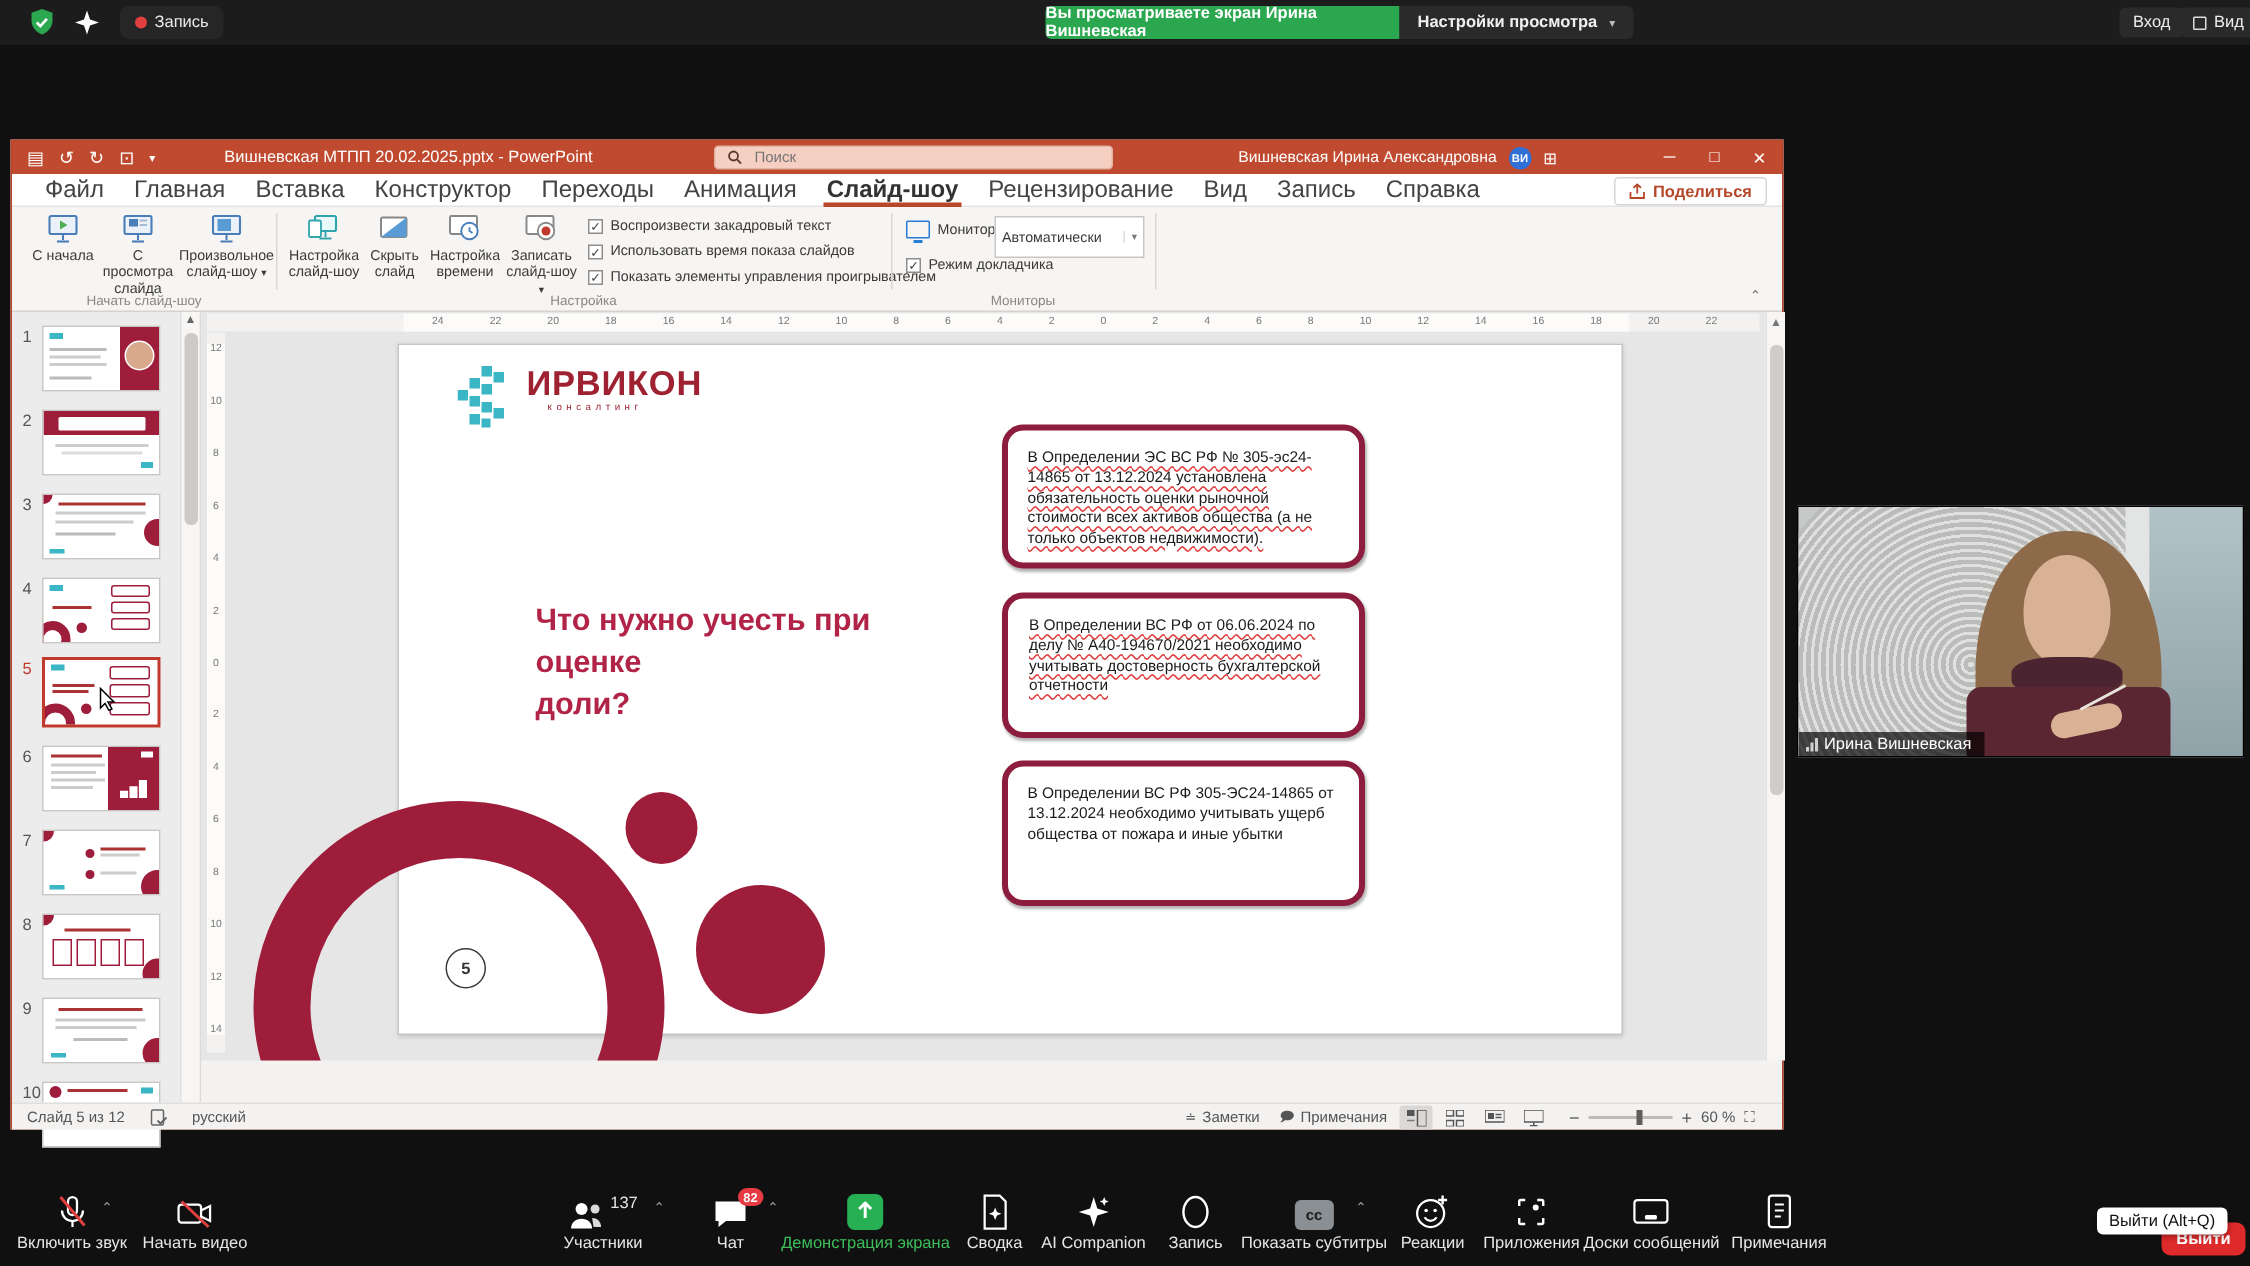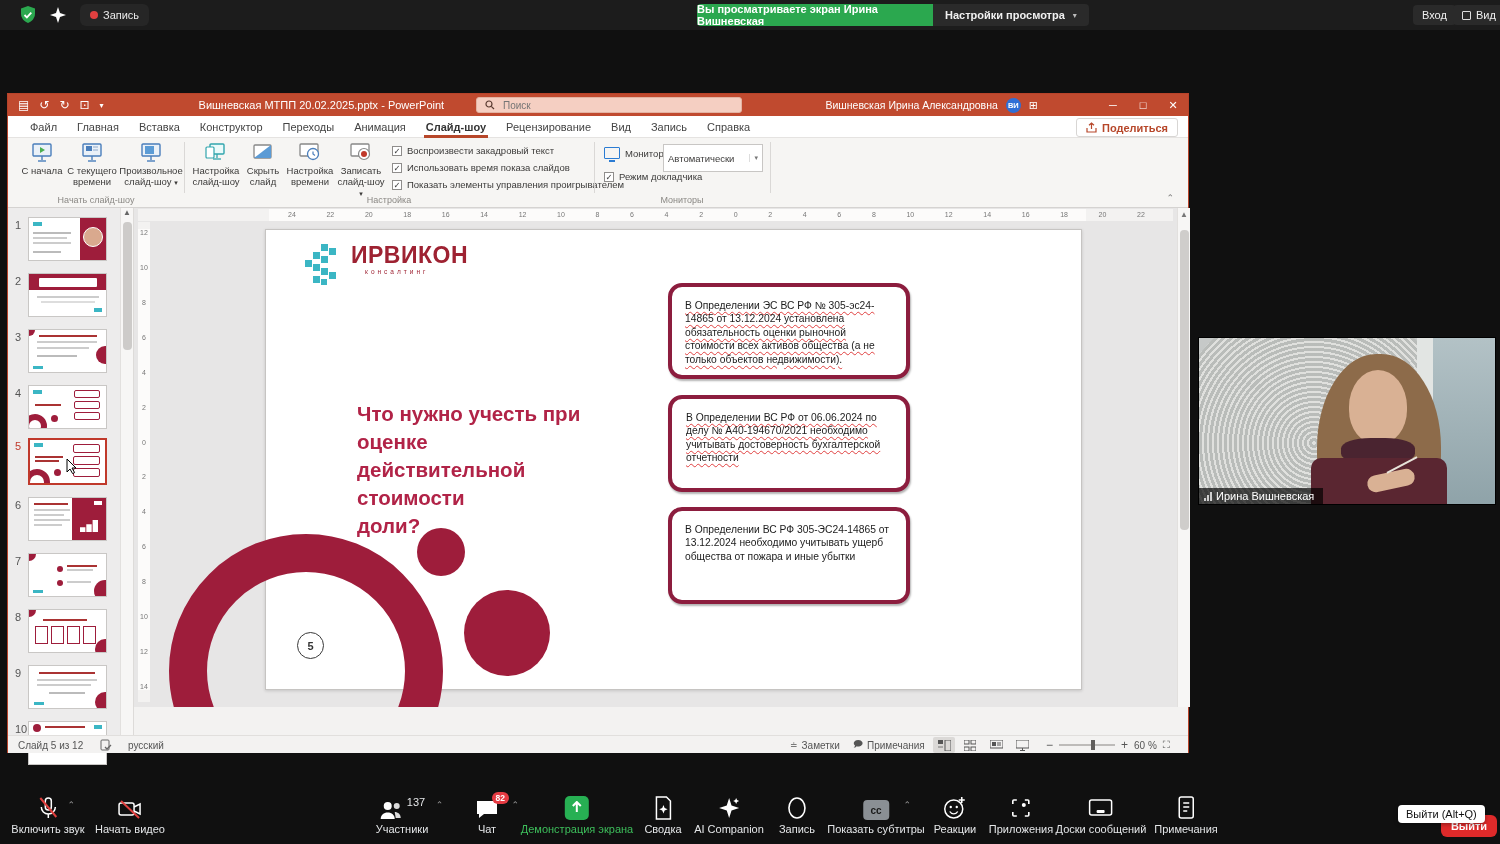--- a/index.html
+++ b/index.html
@@ -14,30 +14,30 @@
     display:flex;align-items:center;justify-content:center;border-radius:4px 0 0 4px;}
   #view-settings{left:933px;top:4px;height:22px;background:#2a2a2a;border-radius:0 4px 4px 0;color:#f0f0f0;font-size:11px;font-weight:bold;
     display:flex;align-items:center;gap:8px;padding:0 12px;}
   .win-chip{background:#2a2a2a;color:#eee;font-size:11px;height:20px;border-radius:4px;display:flex;align-items:center;gap:5px;padding:0 9px;}
 
   
   #ppt{left:7px;top:93px;width:1182px;height:660px;background:#F3F2F1;border:1px solid #B8432A;}
   #ppt-titlebar{left:0;top:0;width:100%;height:22px;background:#C04A2F;display:flex;align-items:center;color:#fff;}
   .qat{display:flex;align-items:center;gap:10px;padding:0 10px;font-size:12px;color:#fff;}
   .qat span{cursor:default;}
-  #ppt-title{font-size:11px;color:#fff;margin-left:85px;white-space:nowrap;}
+  #ppt-title{font-size:11px;color:#fff;margin-left:36px;white-space:nowrap;}
   #ppt-search{position:absolute;left:468px;top:3px;width:266px;height:16px;background:#F5CFC2;border:1px solid #E3B3A2;border-radius:3px;
     display:flex;align-items:center;gap:6px;padding:0 8px;}
   #ppt-search input{border:none;background:transparent;font-size:10px;color:#4a2c22;width:200px;outline:none;}
   #ppt-user{position:absolute;right:150px;top:0;height:22px;display:flex;align-items:center;gap:8px;font-size:10.5px;color:#fff;}
   .avatar{width:15px;height:15px;border-radius:50%;background:#2F6FD6;color:#fff;font-size:7.5px;display:flex;align-items:center;justify-content:center;font-weight:bold;}
   .winbtn{width:30px;height:22px;display:flex;align-items:center;justify-content:center;color:#fff;font-size:11px;}
 
   #menu-row{left:0;top:22px;width:100%;height:22px;background:#fff;border-bottom:1px solid #E5E3E1;display:flex;align-items:center;padding-left:12px;gap:0;}
-  .mtab{font-size:11px;color:#444;padding:0 10px;height:22px;display:flex;align-items:center;position:relative;white-space:nowrap;}
+  .mtab{font-size:16px;color:#444;padding:0 10px;height:22px;display:flex;align-items:center;position:relative;white-space:nowrap;}
   .mtab.active{font-weight:bold;color:#333;}
   .mtab.active::after{content:"";position:absolute;left:8px;right:8px;bottom:0;height:3px;background:#B7472A;}
   #share-btn{position:absolute;right:10px;top:24px;height:19px;border:1px solid #D8D6D4;background:#fff;border-radius:3px;
     display:flex;align-items:center;gap:5px;font-size:11px;color:#B7472A;font-weight:bold;padding:0 9px;}
 
   #ribbon{left:0;top:44px;width:100%;height:70px;background:#F6F5F3;border-bottom:1px solid #D5D3D1;}
   .rgroup-label{position:absolute;bottom:2px;font-size:9px;color:#8a8884;width:100%;text-align:center;}
   .rbtn{position:absolute;top:4px;display:flex;flex-direction:column;align-items:center;gap:2px;font-size:9.5px;color:#3b3a39;text-align:center;line-height:1.15;}
   .rdiv{position:absolute;top:4px;bottom:14px;width:1px;background:#DAD8D6;}
   .cbrow{position:absolute;display:flex;align-items:center;gap:5px;font-size:9.5px;color:#3b3a39;white-space:nowrap;}
@@ -212,21 +212,21 @@
       </div>
       <div class="rbtn" style="left:56px;width:56px;">
         <svg class="msvg" width="24" height="22" viewBox="0 0 24 22">
             <rect x="3" y="2" width="18" height="12" rx="1" stroke="#4a7ebb" fill="#eaf1f8" stroke-width="1.4"></rect>
             <rect x="6" y="4" width="6" height="5" fill="#4a7ebb"></rect>
             <line x1="13" y1="5" x2="18" y2="5" stroke="#9db6d4" stroke-width="1.2"></line>
             <line x1="13" y1="8" x2="18" y2="8" stroke="#9db6d4" stroke-width="1.2"></line>
             <line x1="12" y1="14" x2="12" y2="18" stroke="#4a7ebb" stroke-width="1.4"></line>
             <line x1="8" y1="19" x2="16" y2="19" stroke="#4a7ebb" stroke-width="1.4"></line>
           </svg>
-        <span>С текущего времени</span>
+        <span>С просмотра слайда</span>
       </div>
       <div class="rbtn" style="left:114px;width:58px;">
         <svg class="msvg" width="24" height="22" viewBox="0 0 24 22">
             <rect x="3" y="2" width="18" height="12" rx="1" stroke="#4a7ebb" fill="#eaf1f8" stroke-width="1.4"></rect>
             <rect x="6" y="4" width="9" height="8" fill="#5b9bd5"></rect>
             <line x1="12" y1="14" x2="12" y2="18" stroke="#4a7ebb" stroke-width="1.4"></line>
             <line x1="8" y1="19" x2="16" y2="19" stroke="#4a7ebb" stroke-width="1.4"></line>
           </svg>
         <span><span>Произвольное слайд-шоу</span> <span style="font-size:7px;">▾</span></span>
       </div>
@@ -505,21 +505,20 @@
             </g>
           </svg>
           <div>
             <div id="logo-text">ИРВИКОН</div>
             <div id="logo-sub">консалтинг</div>
           </div>
         </div>
 
         <div class="abs" id="slide-title">
           <div>Что нужно учесть при оценке</div>
-          <div>действительной стоимости</div>
           <div>доли?</div>
         </div>
 
         <div class="law-box" style="top:53px;height:96px;">
           <span class="squiggle">В Определении ЭС ВС РФ № 305-эс24-14865 от 13.12.2024 установлена обязательность оценки рыночной стоимости всех активов общества (а не только объектов недвижимости).</span>
         </div>
         <div class="law-box" style="top:165px;height:97px;padding-left:14px;">
           <span class="squiggle">В Определении ВС РФ от 06.06.2024 по делу № А40-194670/2021 необходимо учитывать достоверность бухгалтерской отчетности</span>
         </div>
         <div class="law-box" style="top:277px;height:97px;">

